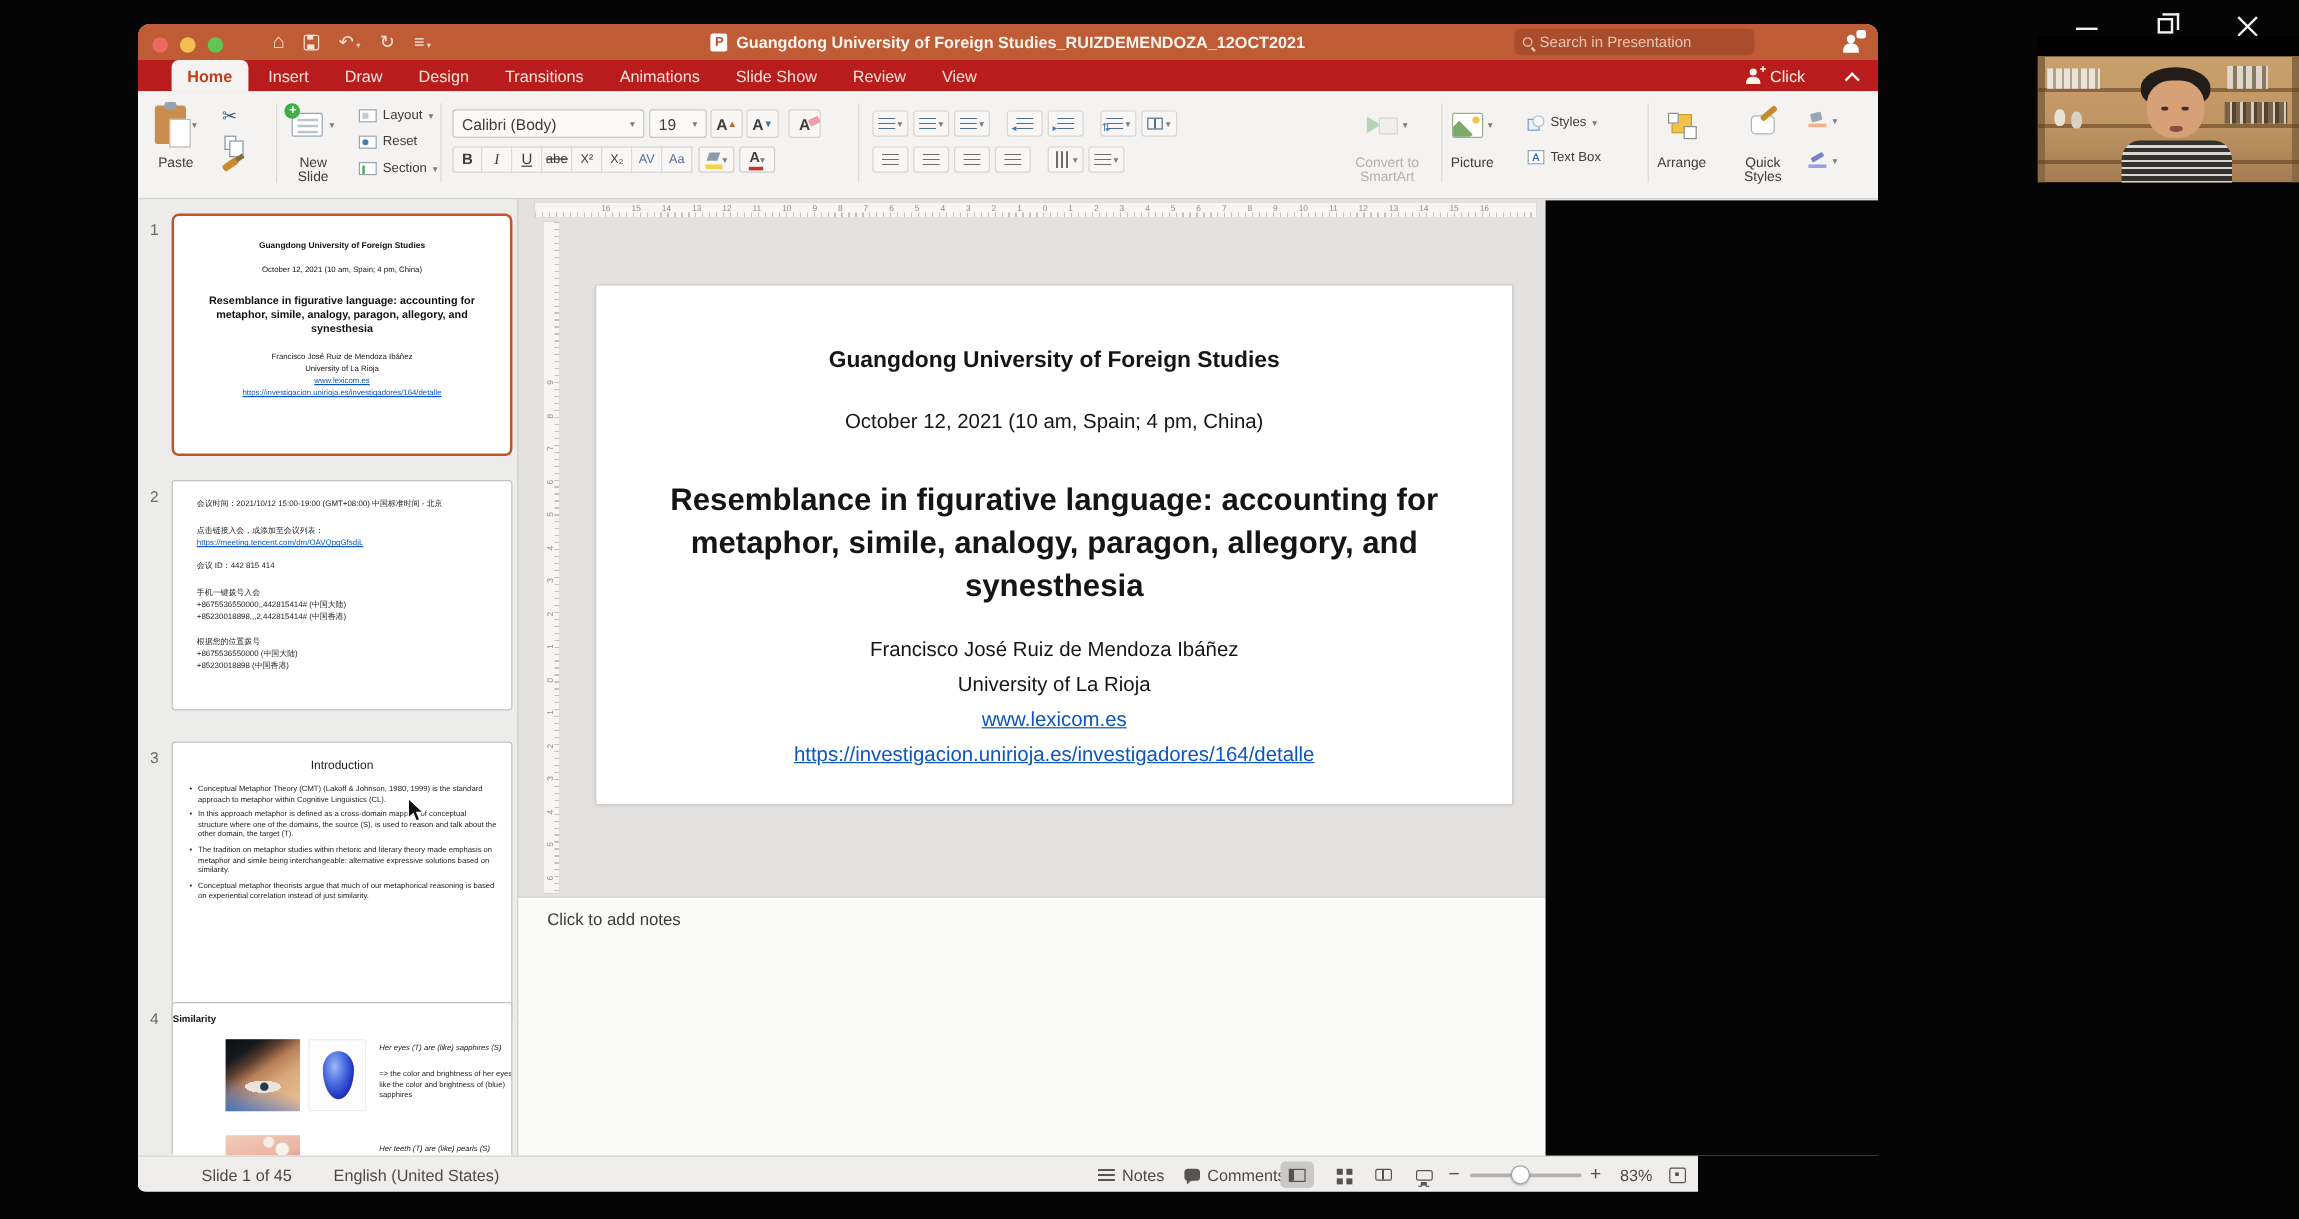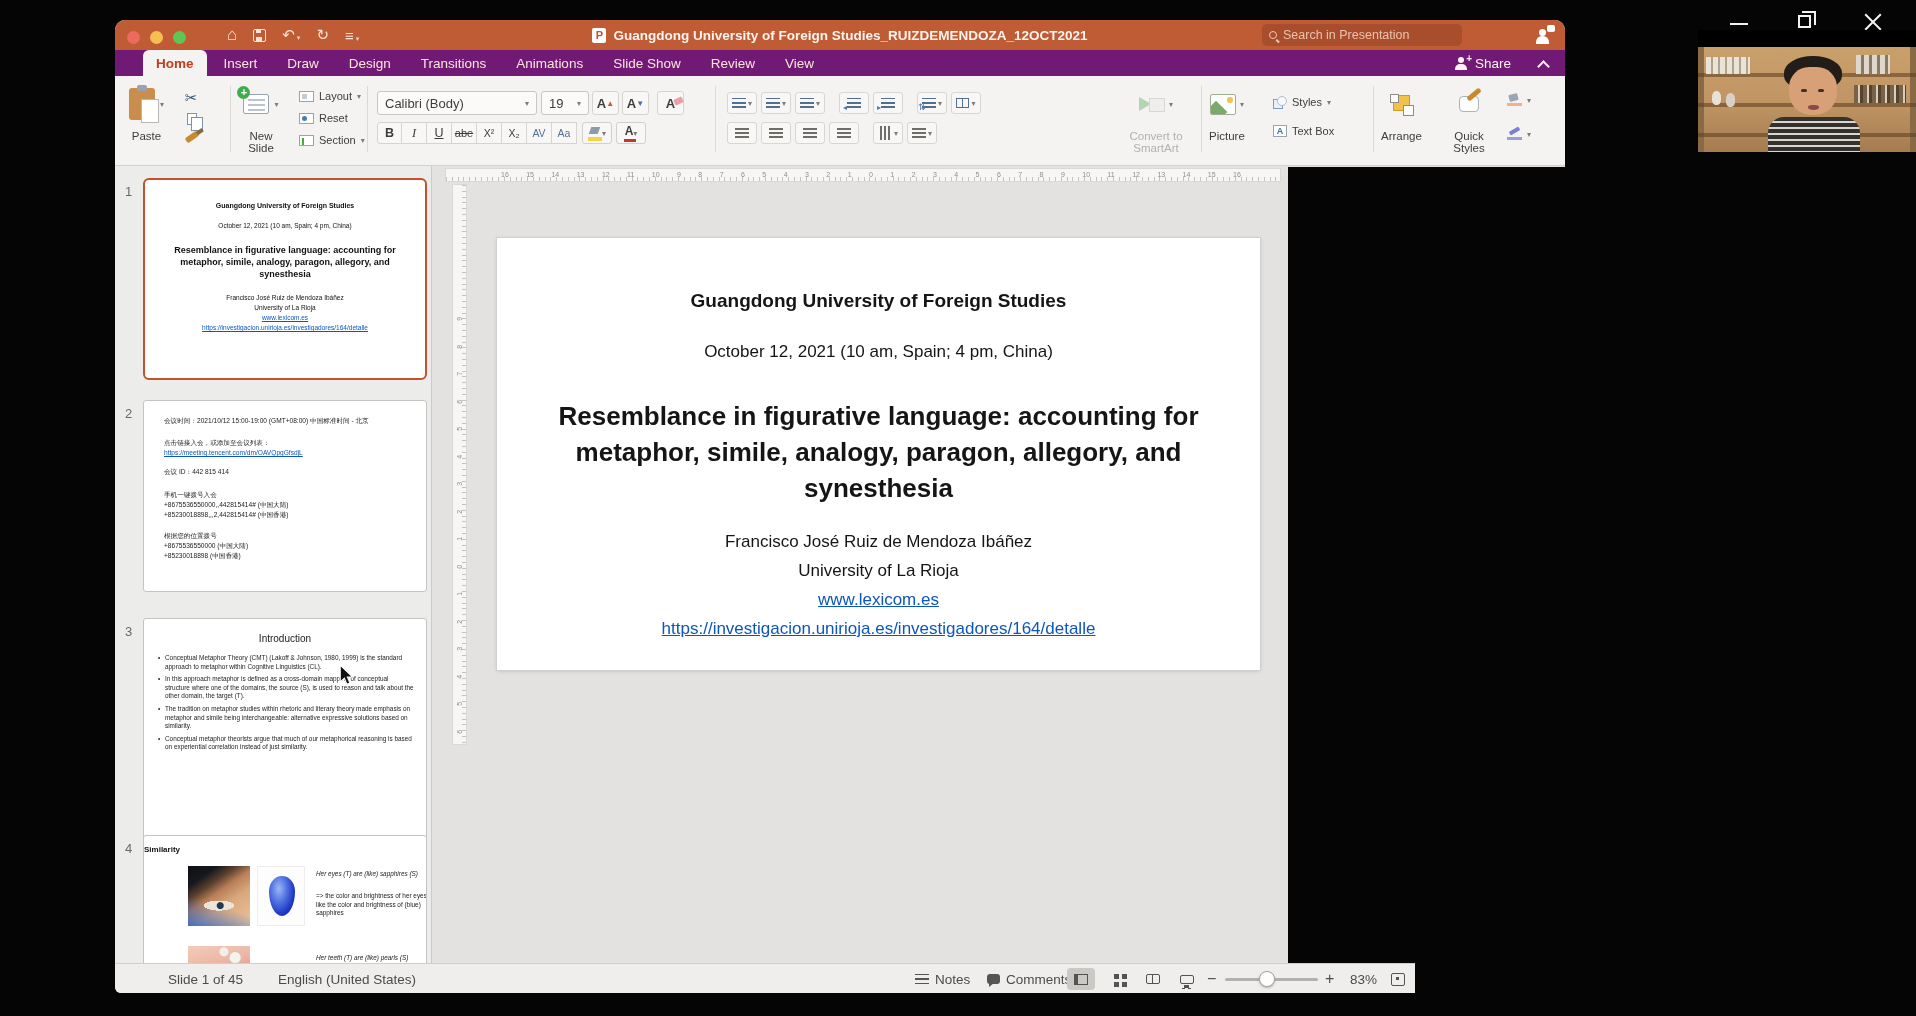--- a/index.html
+++ b/index.html
@@ -26,21 +26,21 @@
   .searchbox { position:absolute; left:1147px; top:4px; width:200px; height:22px; background:#a84e2d; border-radius:5px; display:flex; align-items:center; padding:0 7px; gap:6px; }
   .ic-mag { width:8px; height:8px; border:1.6px solid #ecc7b3; border-radius:50%; position:relative; flex:0 0 auto; }
   .ic-mag:after { content:""; position:absolute; left:7px; top:7px; width:4px; height:1.6px; background:#ecc7b3; transform:rotate(45deg); transform-origin:0 0; }
   .search-ph { color:#eac4b0; font-size:12.5px; white-space:nowrap; overflow:hidden; }
   .ic-presenter { position:absolute; left:1420px; top:5px; width:20px; height:20px; }
   .ic-presenter .hd { position:absolute; left:4px; top:4px; width:7px; height:7px; border-radius:50%; background:#fff; }
   .ic-presenter .bd { position:absolute; left:1px; top:11px; width:13px; height:8px; border-radius:6px 6px 0 0; background:#fff; }
   .ic-presenter .bu { position:absolute; right:0; top:0; width:8px; height:7px; border-radius:2px; background:#fff; }
 
   
-  .tabrow { position:absolute; left:0; top:30px; width:100%; height:26px; background:#701a75; }
+  .tabrow { position:absolute; left:0; top:30px; width:100%; height:26px; background:#b91c1c; }
   .tabs { position:absolute; left:28px; top:0; height:26px; display:flex; gap:4px; }
   .tab { padding:0 13px; height:26px; line-height:27px; color:#fbe6db; font-size:13.5px; border-radius:6px 6px 0 0; white-space:nowrap; }
   .tab.selected { background:#f4f3f1; color:#c23d1b; font-weight:bold; }
   .share { position:absolute; left:1340px; top:0; height:26px; display:flex; align-items:center; gap:6px; color:#fdf2ea; font-size:13.5px; }
   .ic-shareperson { position:relative; width:14px; height:13px; }
   .ic-shareperson:before { content:""; position:absolute; left:3px; top:0; width:6px; height:6px; border-radius:50%; background:#fdf2ea; }
   .ic-shareperson:after { content:"+"; position:absolute; right:-3px; top:-4px; font-size:10px; font-weight:bold; color:#fdf2ea; }
   .ic-shareperson .sh { position:absolute; left:0; top:7px; width:12px; height:6px; border-radius:5px 5px 0 0; background:#fdf2ea; }
   .collapse-chev { position:absolute; left:1424px; top:8px; width:10px; height:10px; }
   .collapse-chev:before { content:""; position:absolute; left:0; top:4px; width:7px; height:7px; border-left:2px solid #fdf2ea; border-top:2px solid #fdf2ea; transform:rotate(45deg); }
@@ -304,21 +304,21 @@
           <div class="tab">Transitions</div>
           <div class="tab">Animations</div>
           <div class="tab">Slide Show</div>
           <div class="tab">Review</div>
           <div class="tab">View</div>
         </div>
       <div class="share">
         <span class="ic-shareperson">
             <span class="sh"></span>
           </span>
-        <span>Share</span>
+        <span>Click</span>
       </div>
       <div class="collapse-chev"></div>
     </div>
 
     <div class="ribbon">
 
       <div class="bigbtn" style="left:14px">
         <span class="icn">
             <span class="ic-clipboard"></span>
             <span class="drop" style="margin-left:5px">▾</span>
@@ -616,20 +616,23 @@
         <div class="slide">
           <div class="ms-org">Guangdong University of Foreign Studies</div>
           <div class="ms-date">October 12, 2021 (10 am, Spain; 4 pm, China)</div>
           <div class="ms-title">Resemblance in figurative language: accounting for metaphor, simile, analogy, paragon, allegory, and synesthesia</div>
           <div class="ms-author">Francisco José Ruiz de Mendoza Ibáñez</div>
           <div class="ms-affil">University of La Rioja</div>
           <div class="ms-link">www.lexicom.es</div>
           <div class="ms-link">https://investigacion.unirioja.es/investigadores/164/detalle</div>
         </div>
 
+        <div class="notespane">
+          <div class="notes-ph">Click to add notes</div>
+        </div>
       </div>
       <div class="panefill"></div>
     </div>
 
     <div class="statusbar">
       <div class="sb" style="left:53px">Slide 1 of 45</div>
       <div class="sb" style="left:163px">English (United States)</div>
       <div class="sb" style="left:800px">
         <span class="ic-notes"></span>
         <span>Notes</span>

